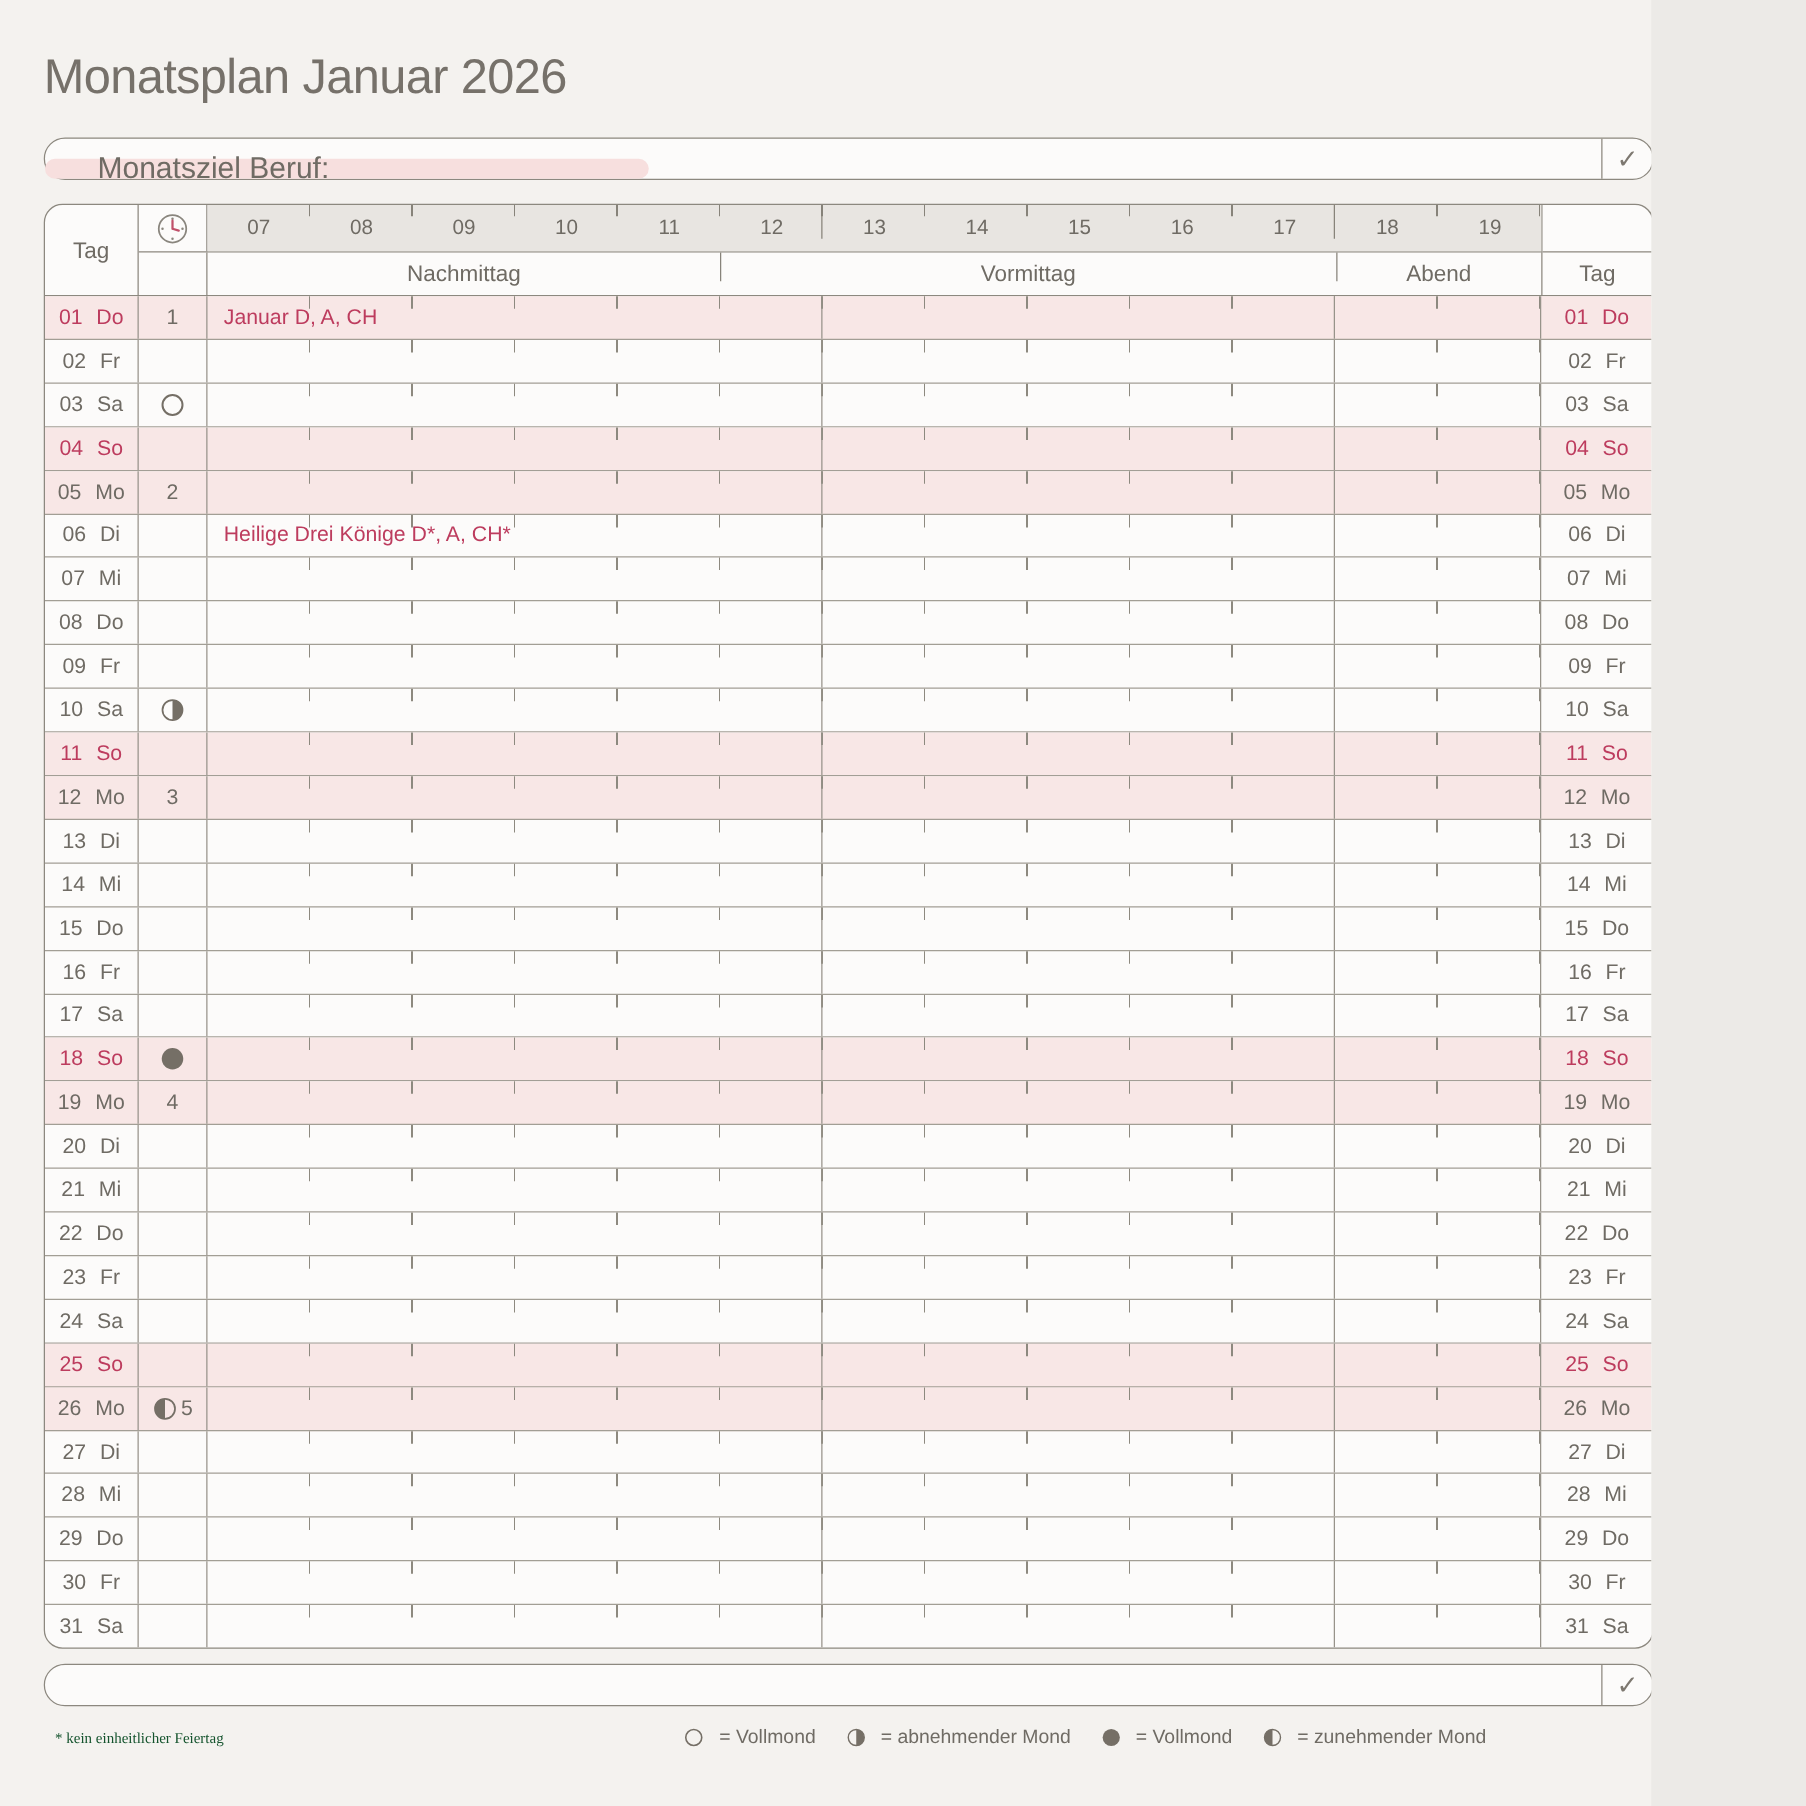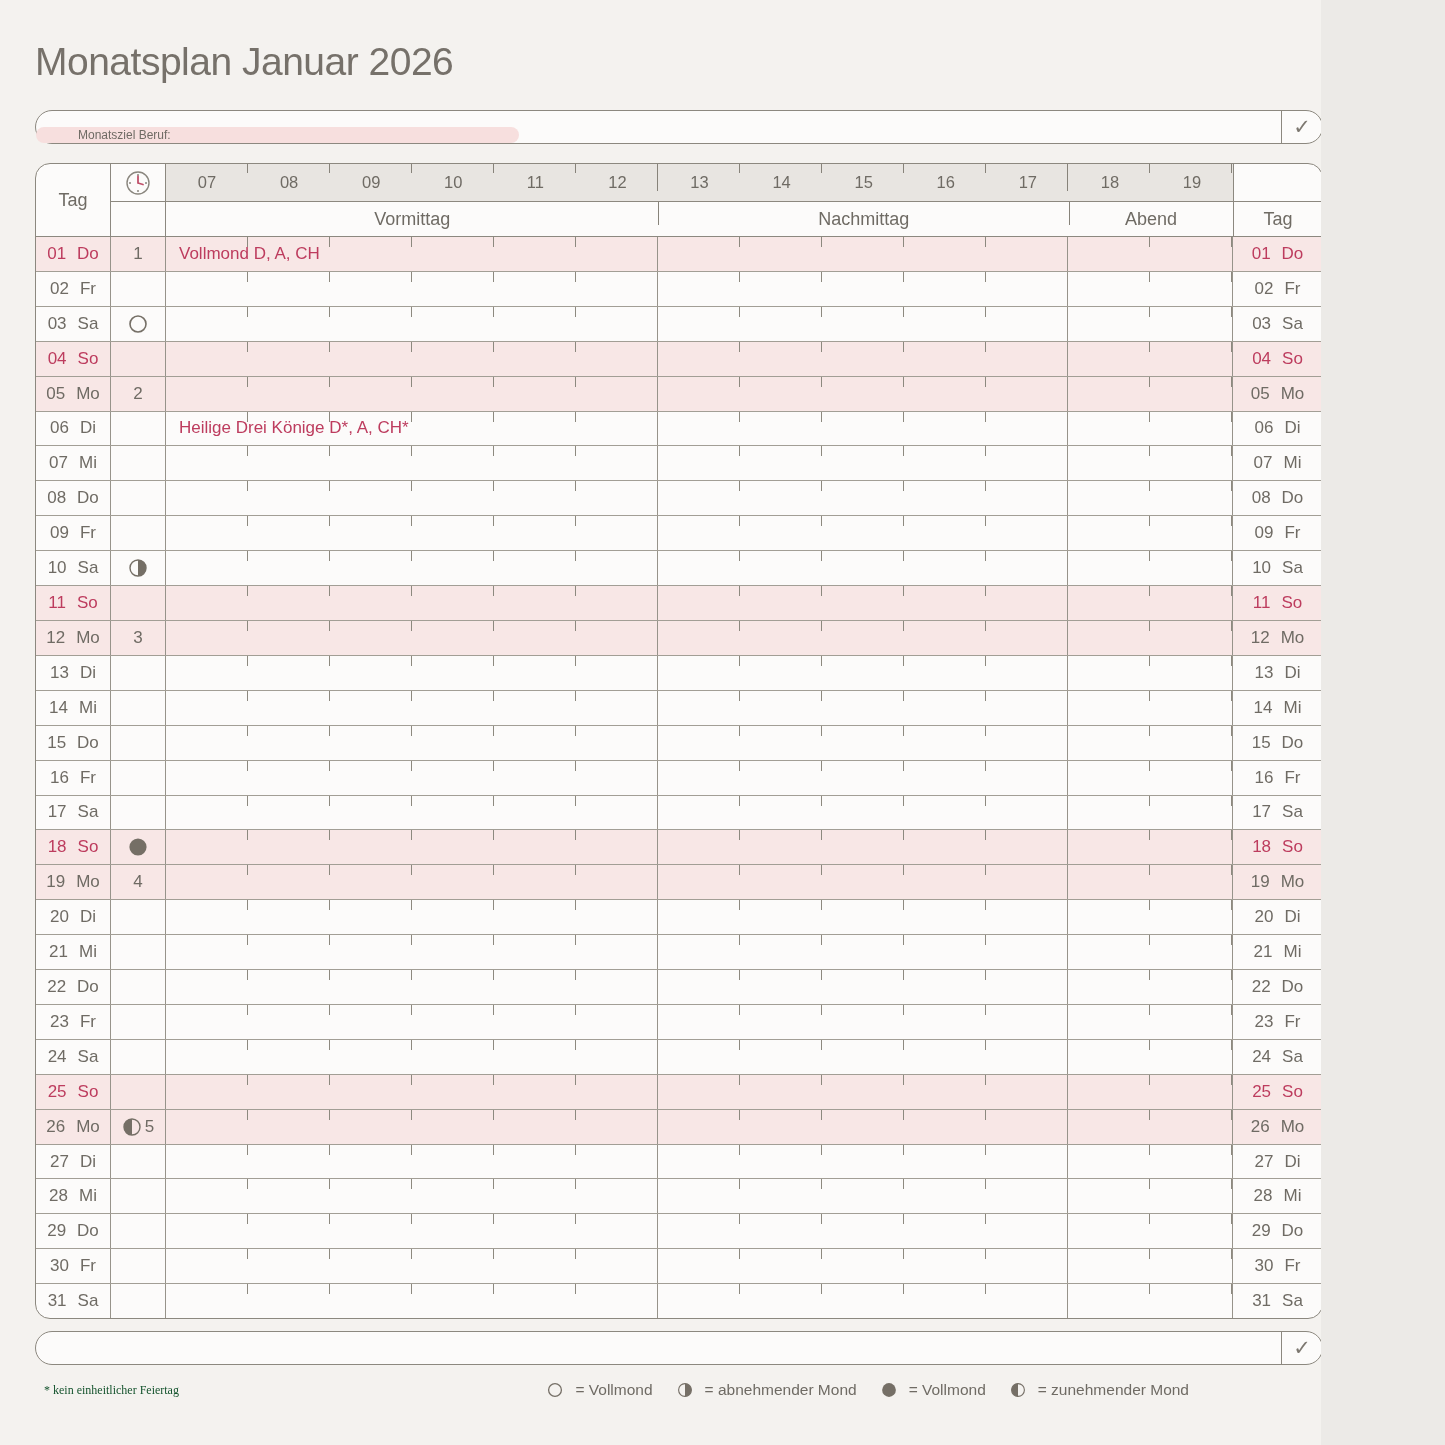--- a/index.html
+++ b/index.html
@@ -17,21 +17,21 @@
   .goal-bar {
     position: absolute; left: 35px; width: 1288px; height: 34px;
     border: 1.5px solid #8c887f; border-radius: 17px; background: #fcfbfa;
   }
   .goal-bar.top { top: 110px; }
   .goal-bar.bottom { top: 1331px; }
   .goal-pill {
     position: absolute; left: 0; top: 16px; bottom: 0; width: 483px;
     background: #f7dfde; border-radius: 17px;
     display: flex; align-items: center; padding-left: 42px;
-    font-size: 12px; color: #6f6b64;
+    font-size: 24px; color: #6f6b64;
   }
   .goal-input { position: absolute; left: 483px; right: 41px; top: 0; bottom: 0; }
   .goal-check {
     position: absolute; right: 0; top: 0; bottom: 0; width: 41px;
     border-left: 1px solid #8c887f; display: flex; align-items: center; justify-content: center;
     font-size: 21px; color: #7d7870; font-family: "DejaVu Sans", sans-serif;
   }
   
   .cal {
     position: absolute; left: 35px; top: 163px; width: 1288px; height: 1156px;
@@ -140,22 +140,22 @@
               <span class="hour">15</span>
               <span class="hour">16</span>
               <span class="hour">17</span>
               <span class="hour">18</span>
               <span class="hour">19</span>
             </div>
         </div>
         <div class="h-row2">
           <div class="h-w2"></div>
           <div class="h-secs">
+              <div class="h-sec" style="flex-grow: 5;">Nachmittag</div>
               <div class="h-sec" style="flex-grow: 6;">Vormittag</div>
-              <div class="h-sec" style="flex-grow: 5;">Nachmittag</div>
               <div class="h-sec" style="flex-grow: 2;">Abend</div>
             </div>
         </div>
       </div>
       <div class="h-right">
         <div class="h-r1"></div>
         <div class="h-r2">
           <span>Tag</span>
         </div>
       </div>
@@ -164,21 +164,21 @@
   <div class="row hl red">
     <div class="c-day">
       <span class="num">01</span>
       <span class="abbr">Do</span>
     </div>
     <div class="c-week">
 
       <span class="week-num">1</span>
     </div>
     <div class="c-hours">
-      <span class="holiday">Vollmond D, A, CH</span>
+      <span class="holiday">Januar D, A, CH</span>
     </div>
     <div class="c-dayr">
       <span class="num">01</span>
       <span class="abbr">Do</span>
     </div>
   </div>
 
   <div class="row">
     <div class="c-day">
       <span class="num">02</span>

